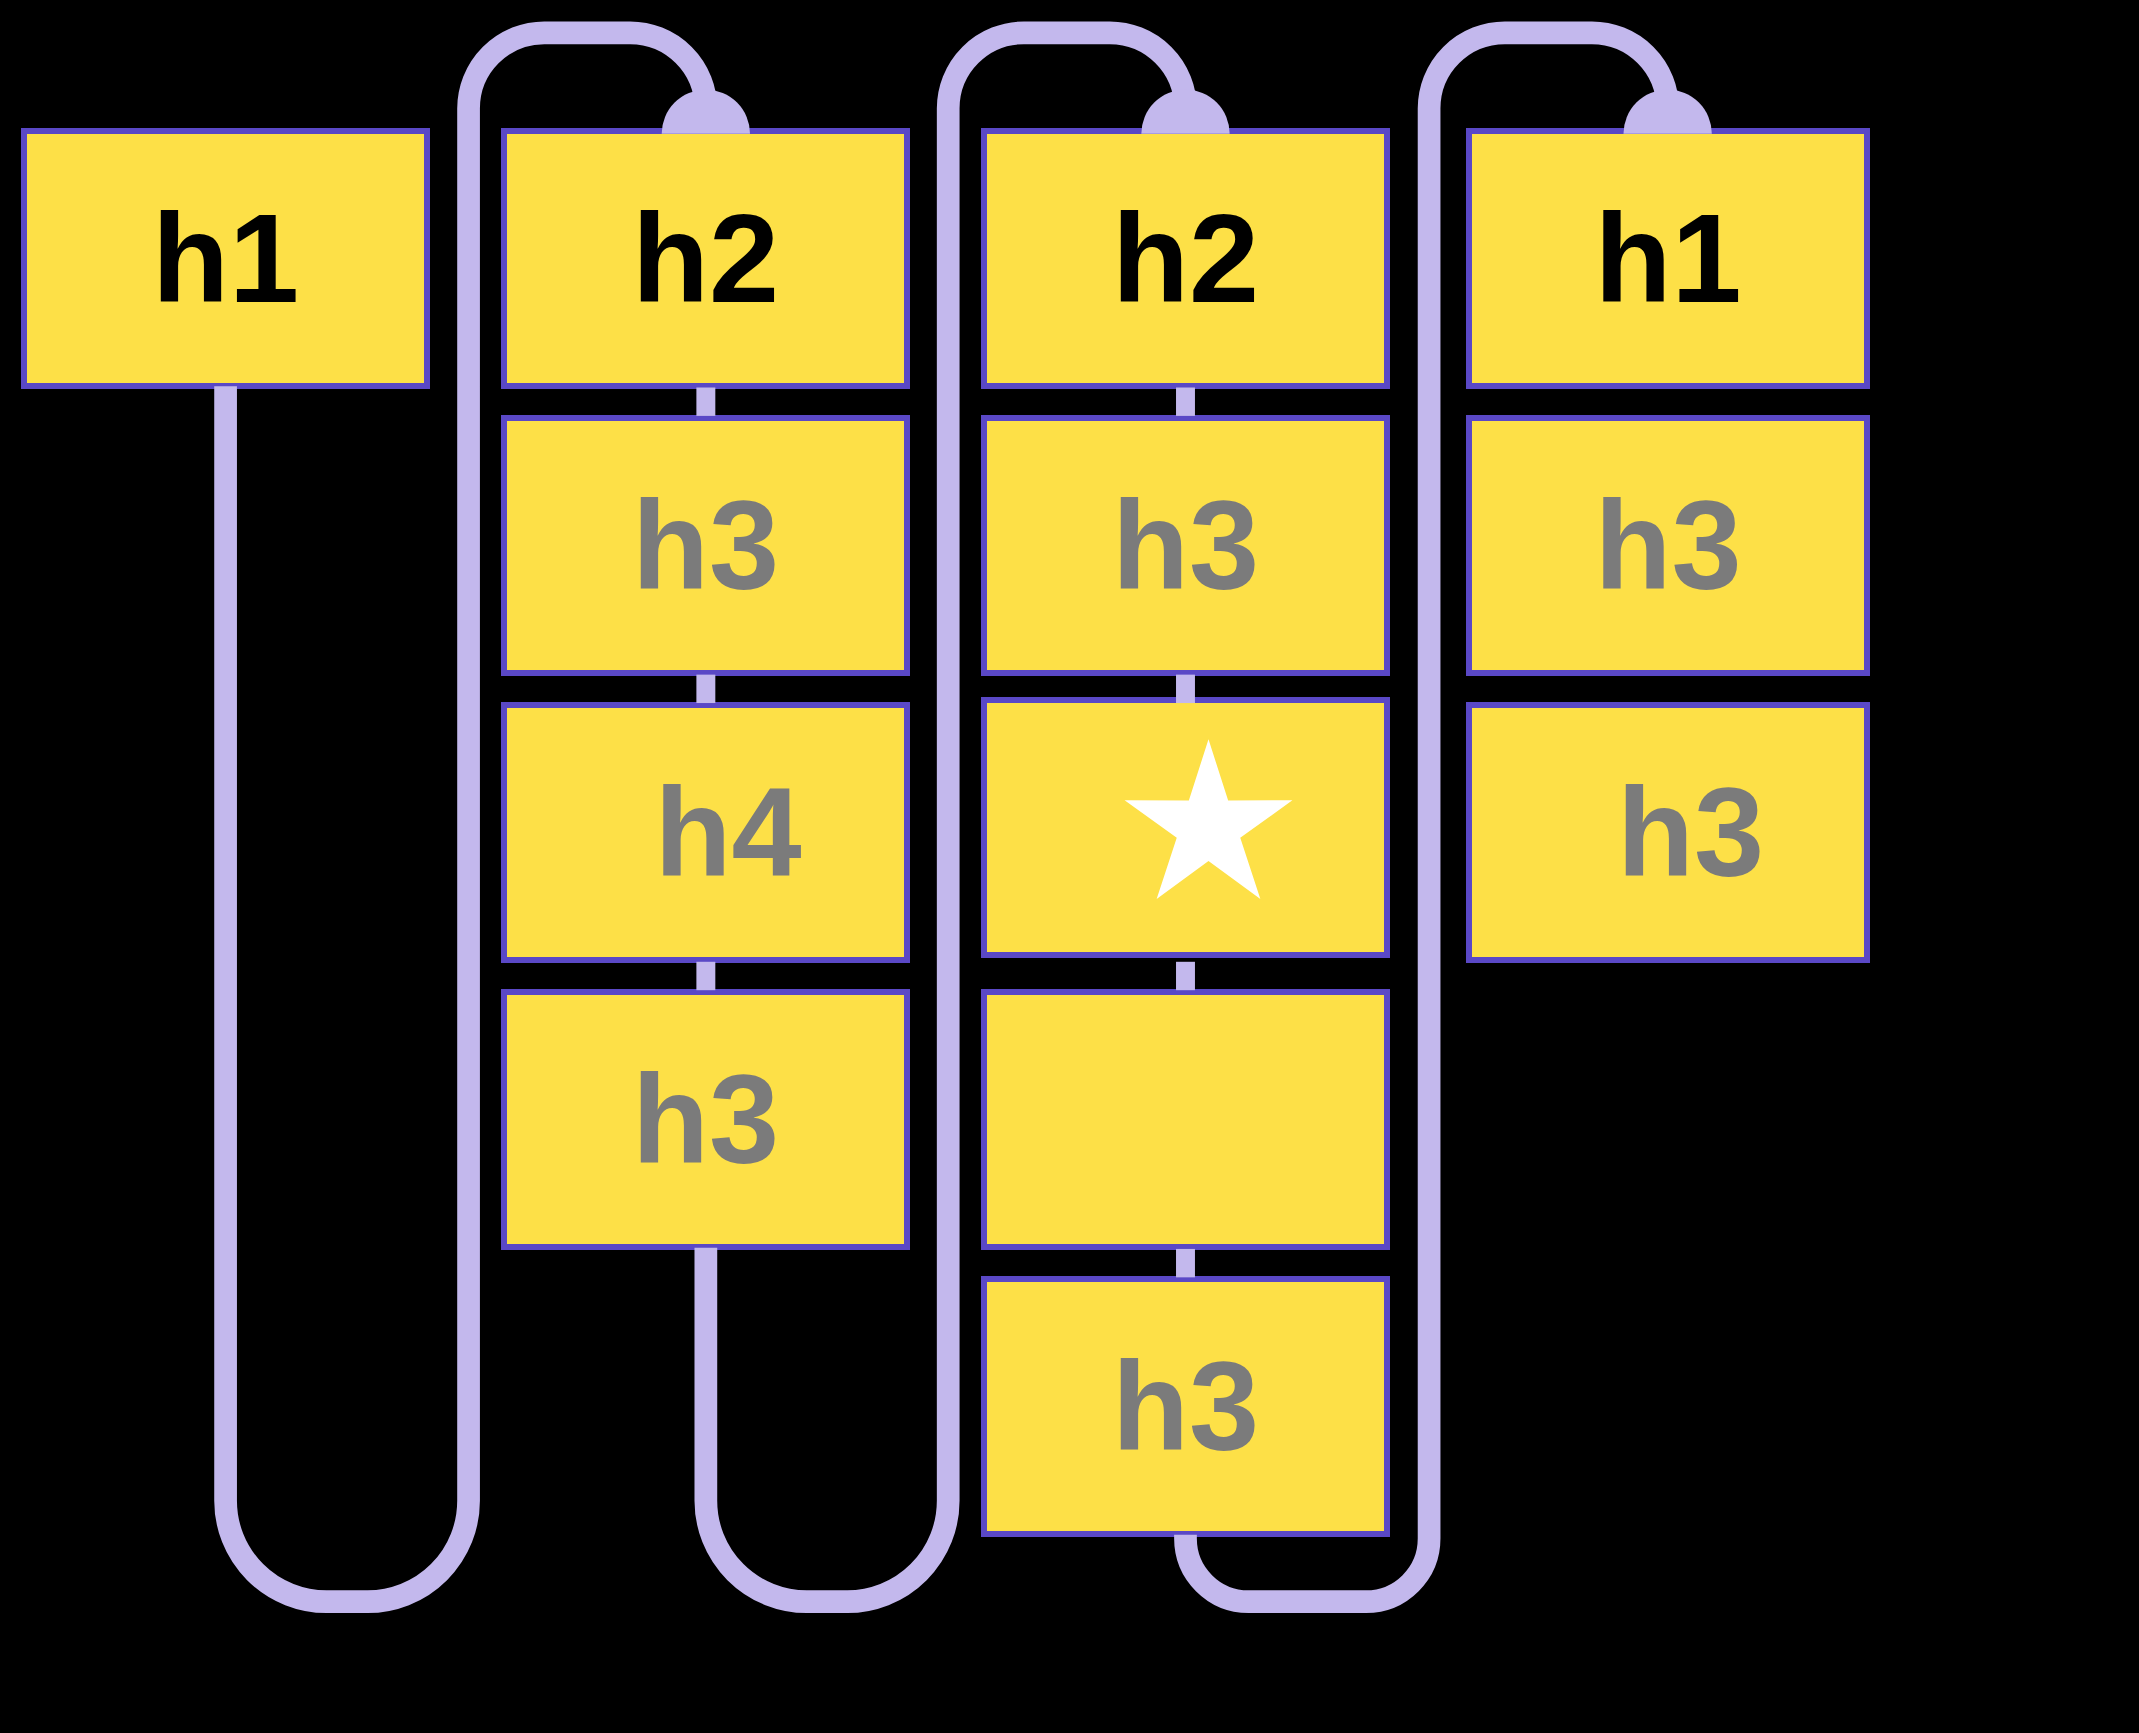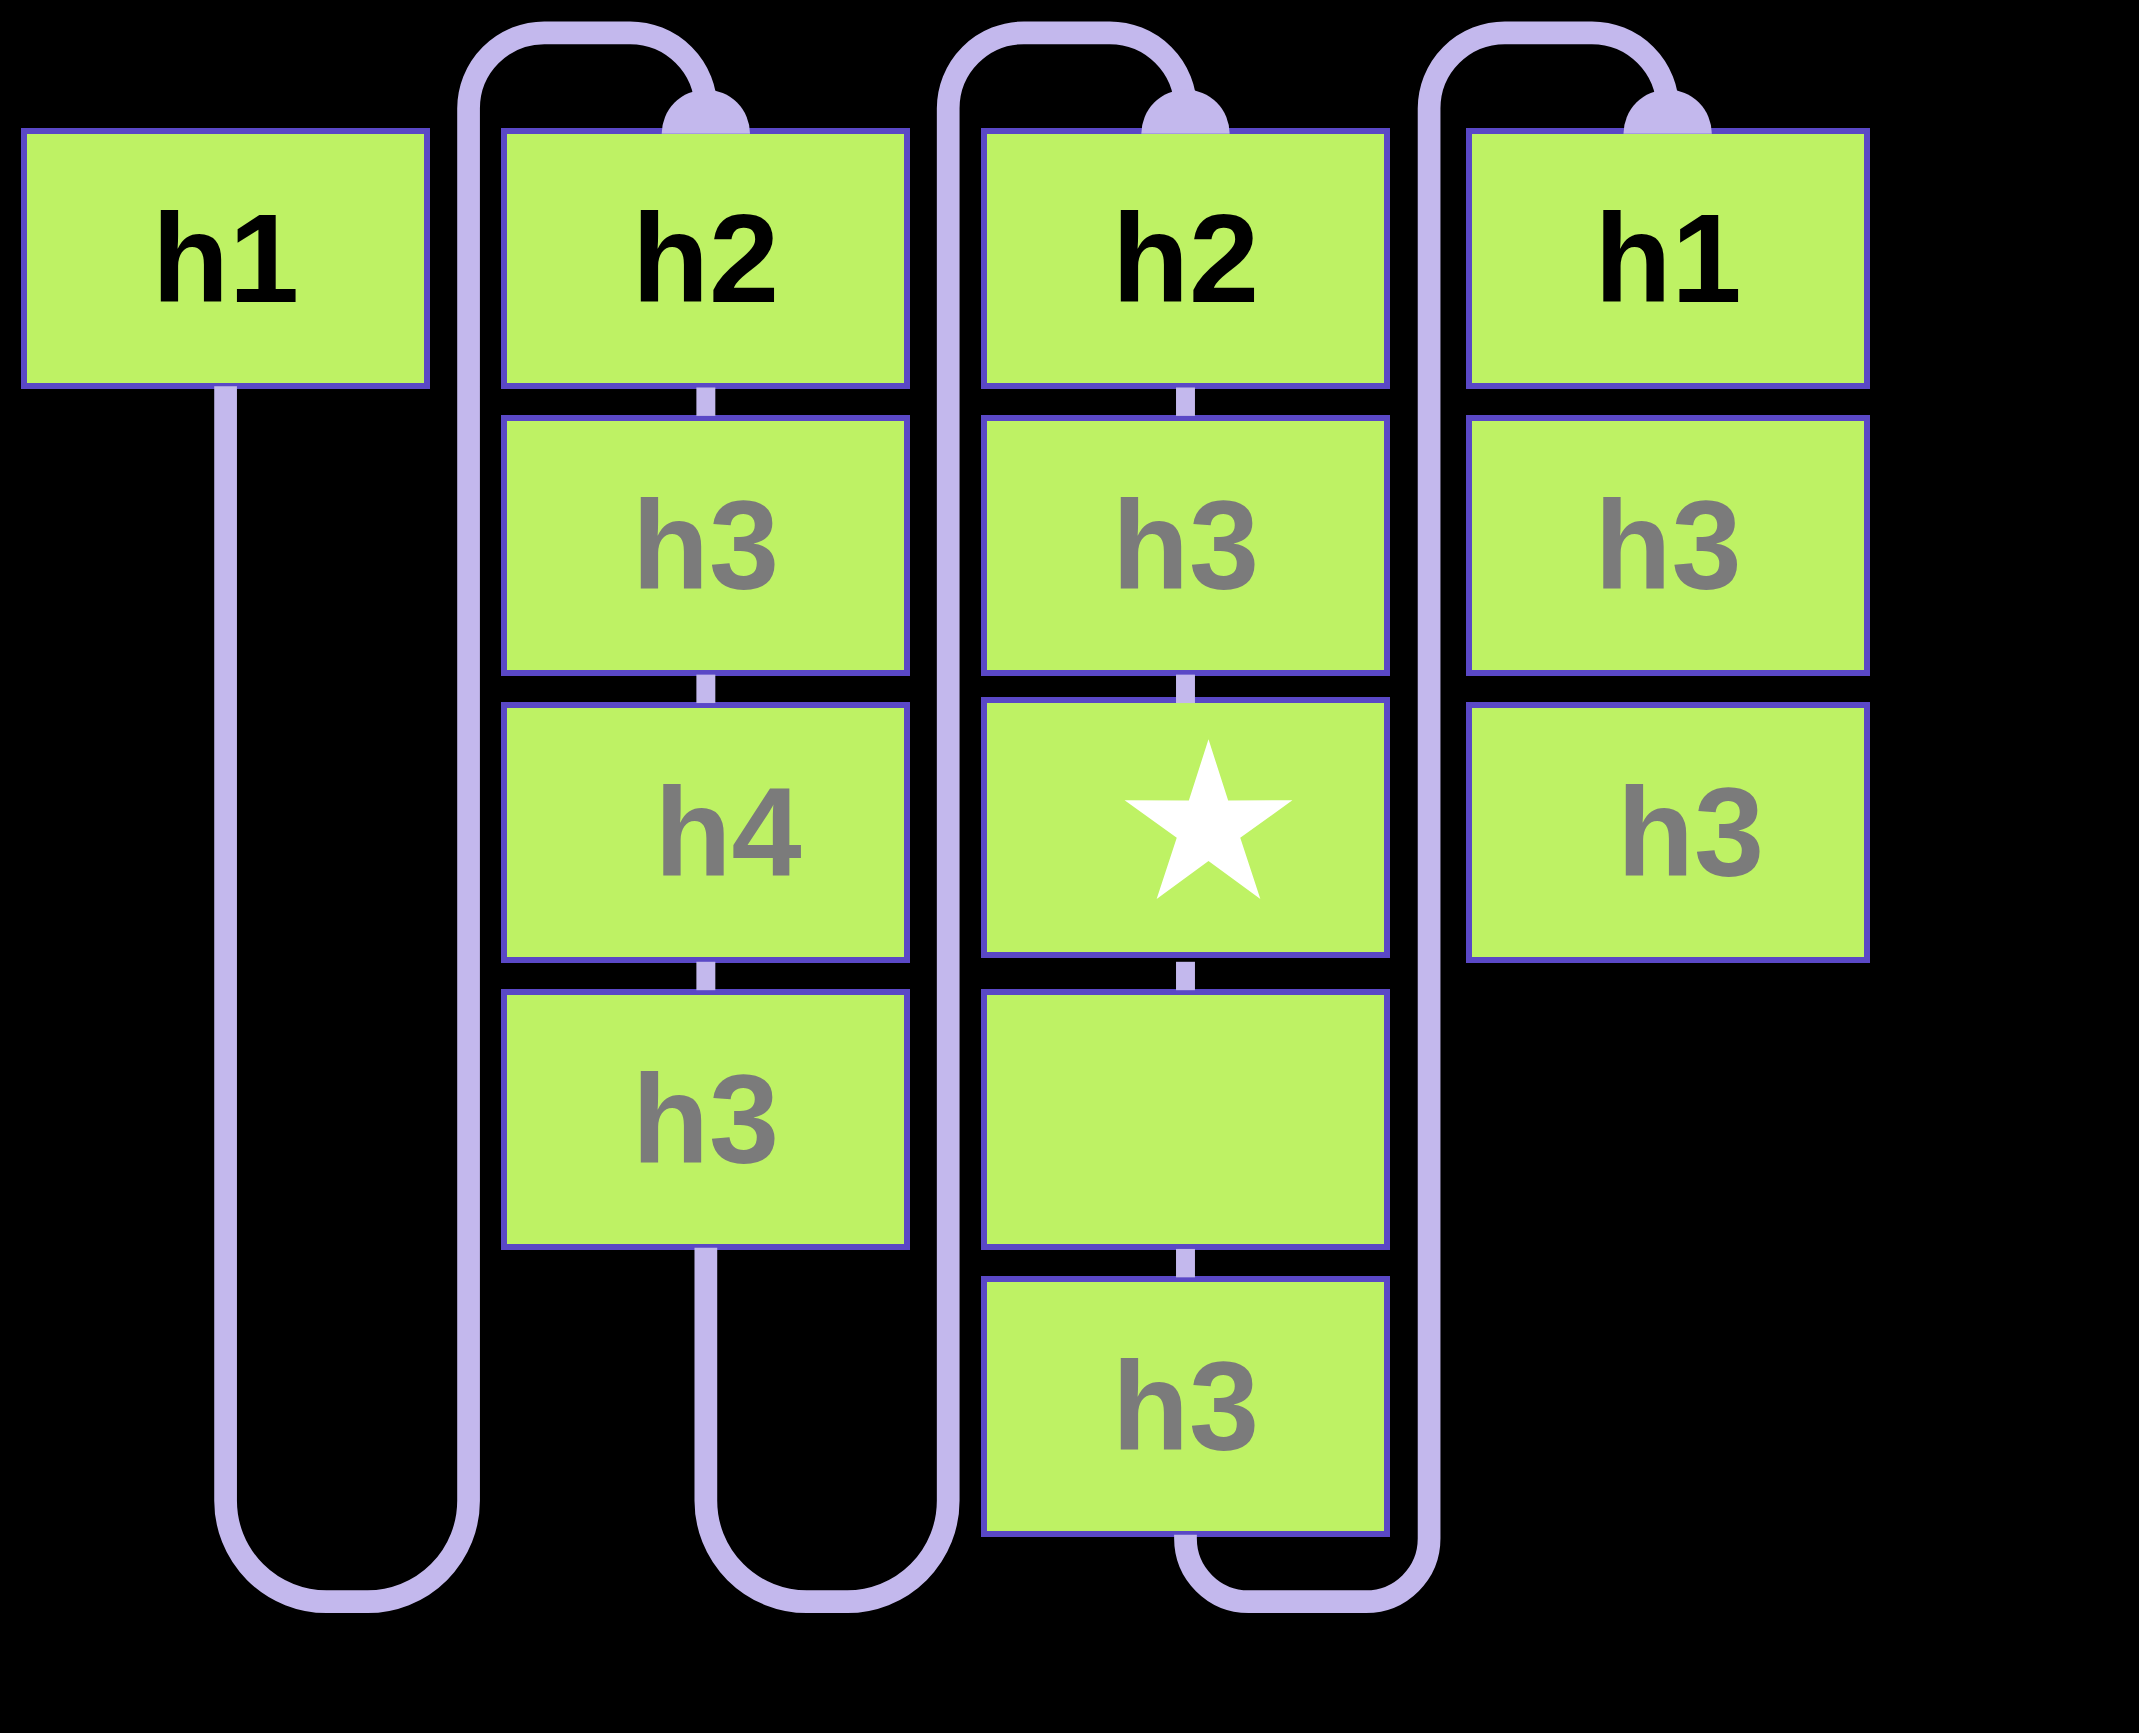--- a/index.html
+++ b/index.html
@@ -13,21 +13,21 @@
     height: 1733px;
     background: #000000;
     overflow: hidden;
     font-family: "Liberation Sans", sans-serif;
   }
   .box {
     position: absolute;
     box-sizing: border-box;
     width: 409px;
     height: 261px;
-    background: #bef264;
+    background: #fde047;
     border: 6.3px solid #5a48c6;
     display: flex;
     align-items: center;
     justify-content: center;
   }
   .box .label {
     font-size: 126px;
     line-height: 1;
     letter-spacing: 0;
   }

